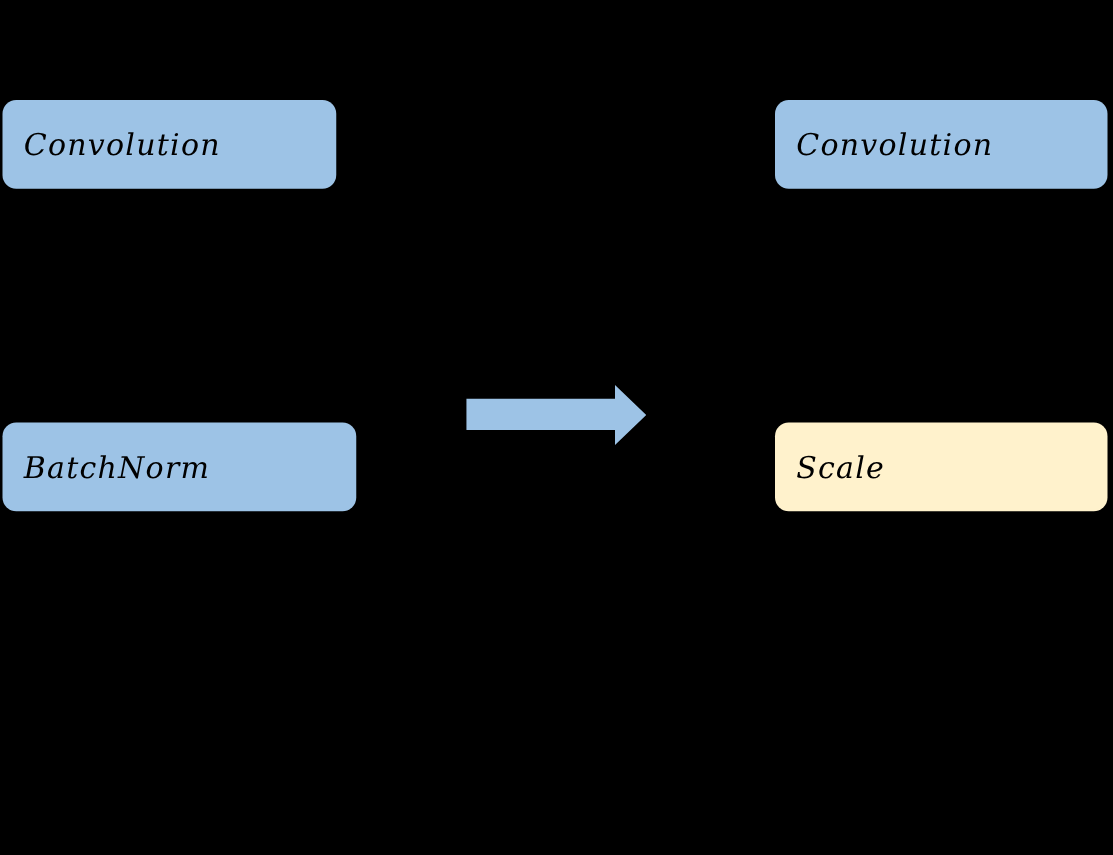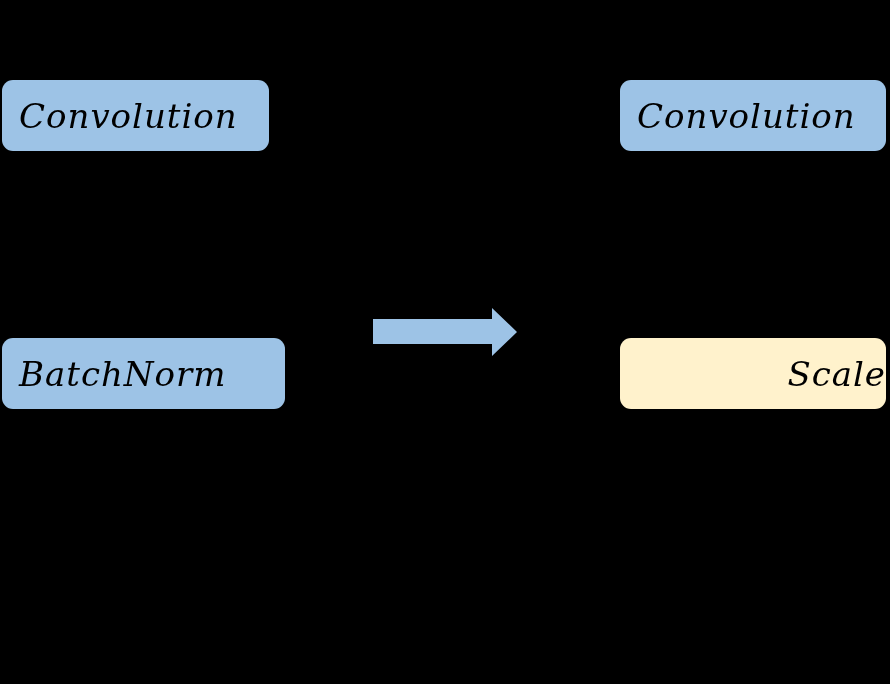--- a/index.html
+++ b/index.html
@@ -21,27 +21,27 @@
   .node {
     position: absolute;
     border-radius: 11px;
     display: flex;
     align-items: center;
     box-sizing: border-box;
     padding-left: 17px;
   }
   .node-label {
     font-style: italic;
-    font-size: 34px;
+    font-size: 24px;
     letter-spacing: 1px;
     color: var(--node-text, #000000);
     white-space: nowrap;
   }
   .node-blue   { background: var(--node-blue-fill, #9DC3E6); }
-  .node-yellow { background: var(--node-yellow-fill, #FFF2CC); justify-content: flex-end; }
+  .node-yellow { background: var(--node-yellow-fill, #FFF2CC); }
 
   .node-conv-before  { left: 2px;   top: 80px;  width: 267px; height: 71px; }
   .node-batchnorm    { left: 2px;   top: 338px; width: 283px; height: 71px; }
   .node-conv-after   { left: 620px; top: 80px;  width: 266px; height: 71px; }
   .node-scale        { left: 620px; top: 338px; width: 266px; height: 71px; }
 
   .transform-arrow {
     position: absolute;
     left: 373px;
     top: 308px;

